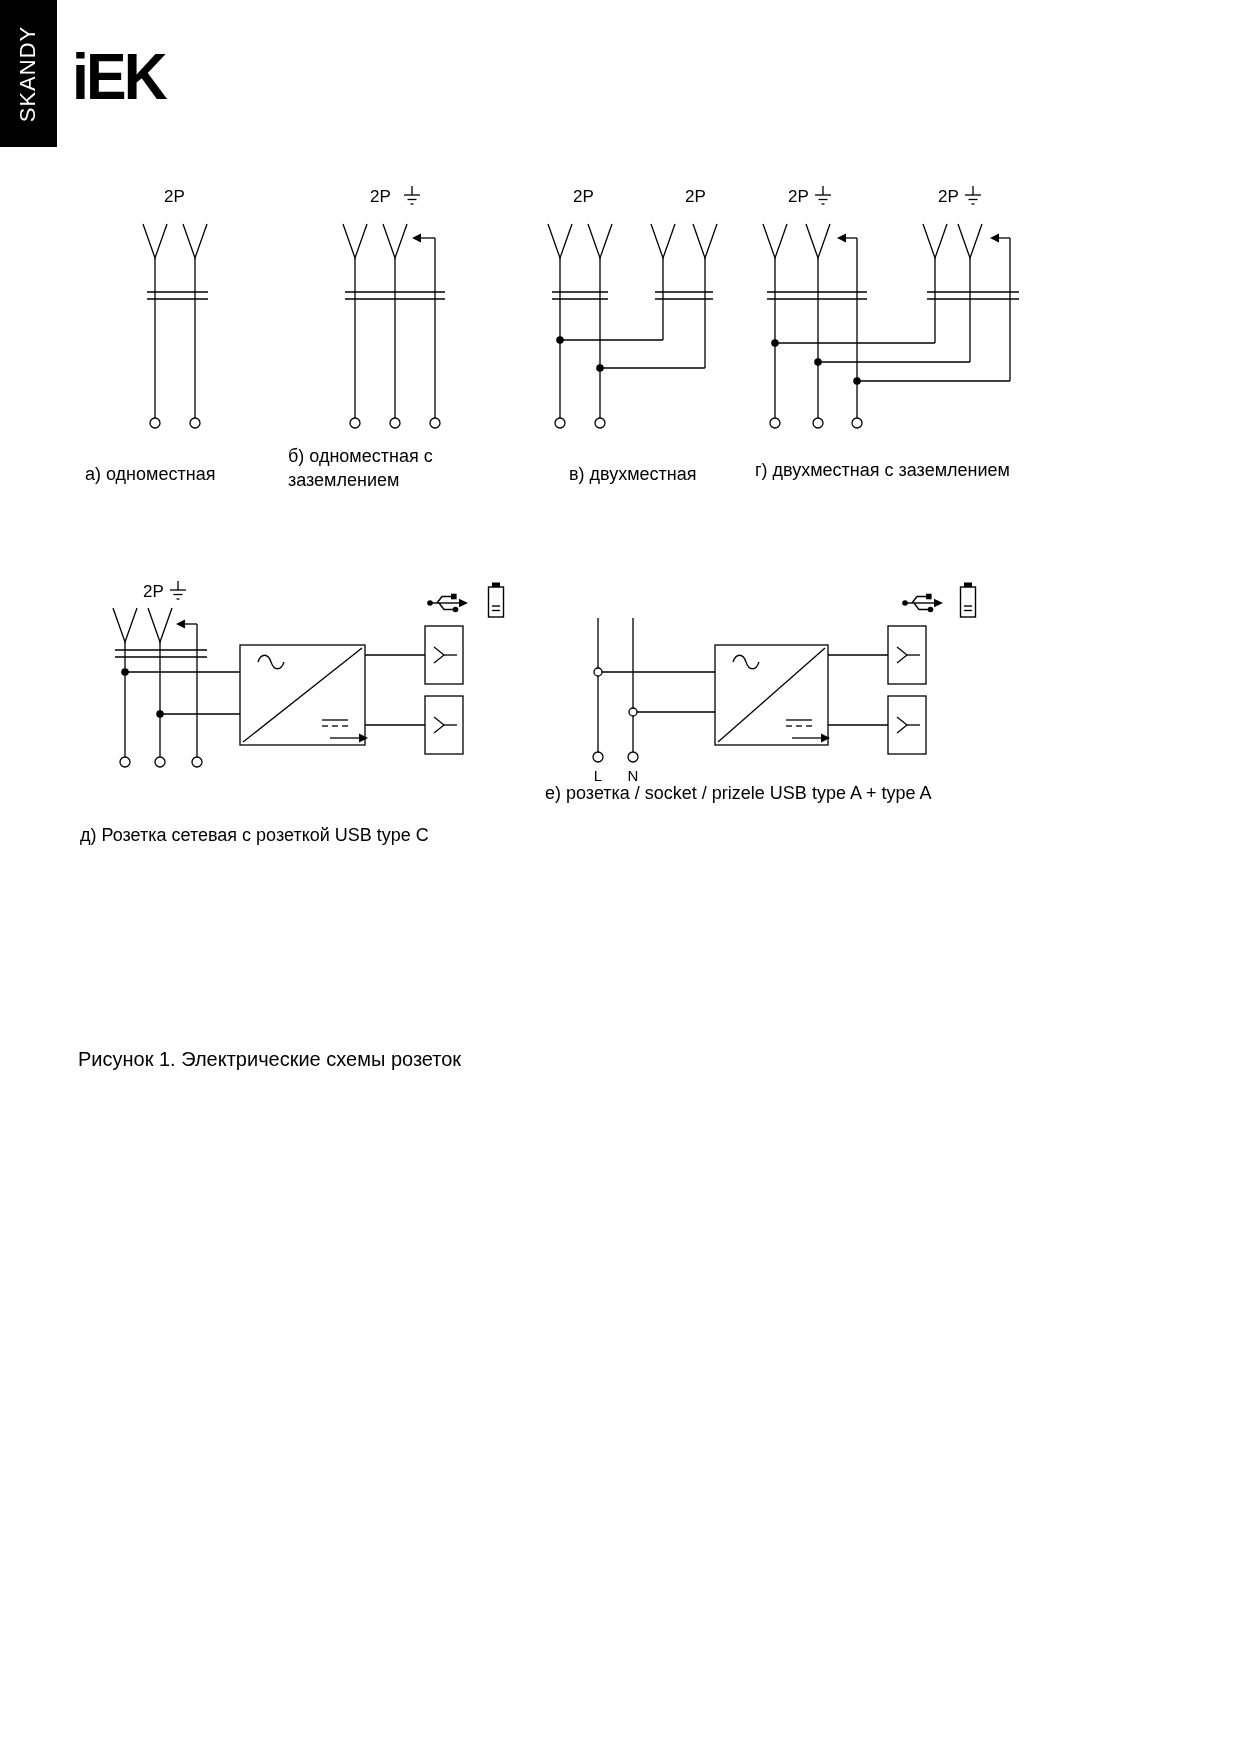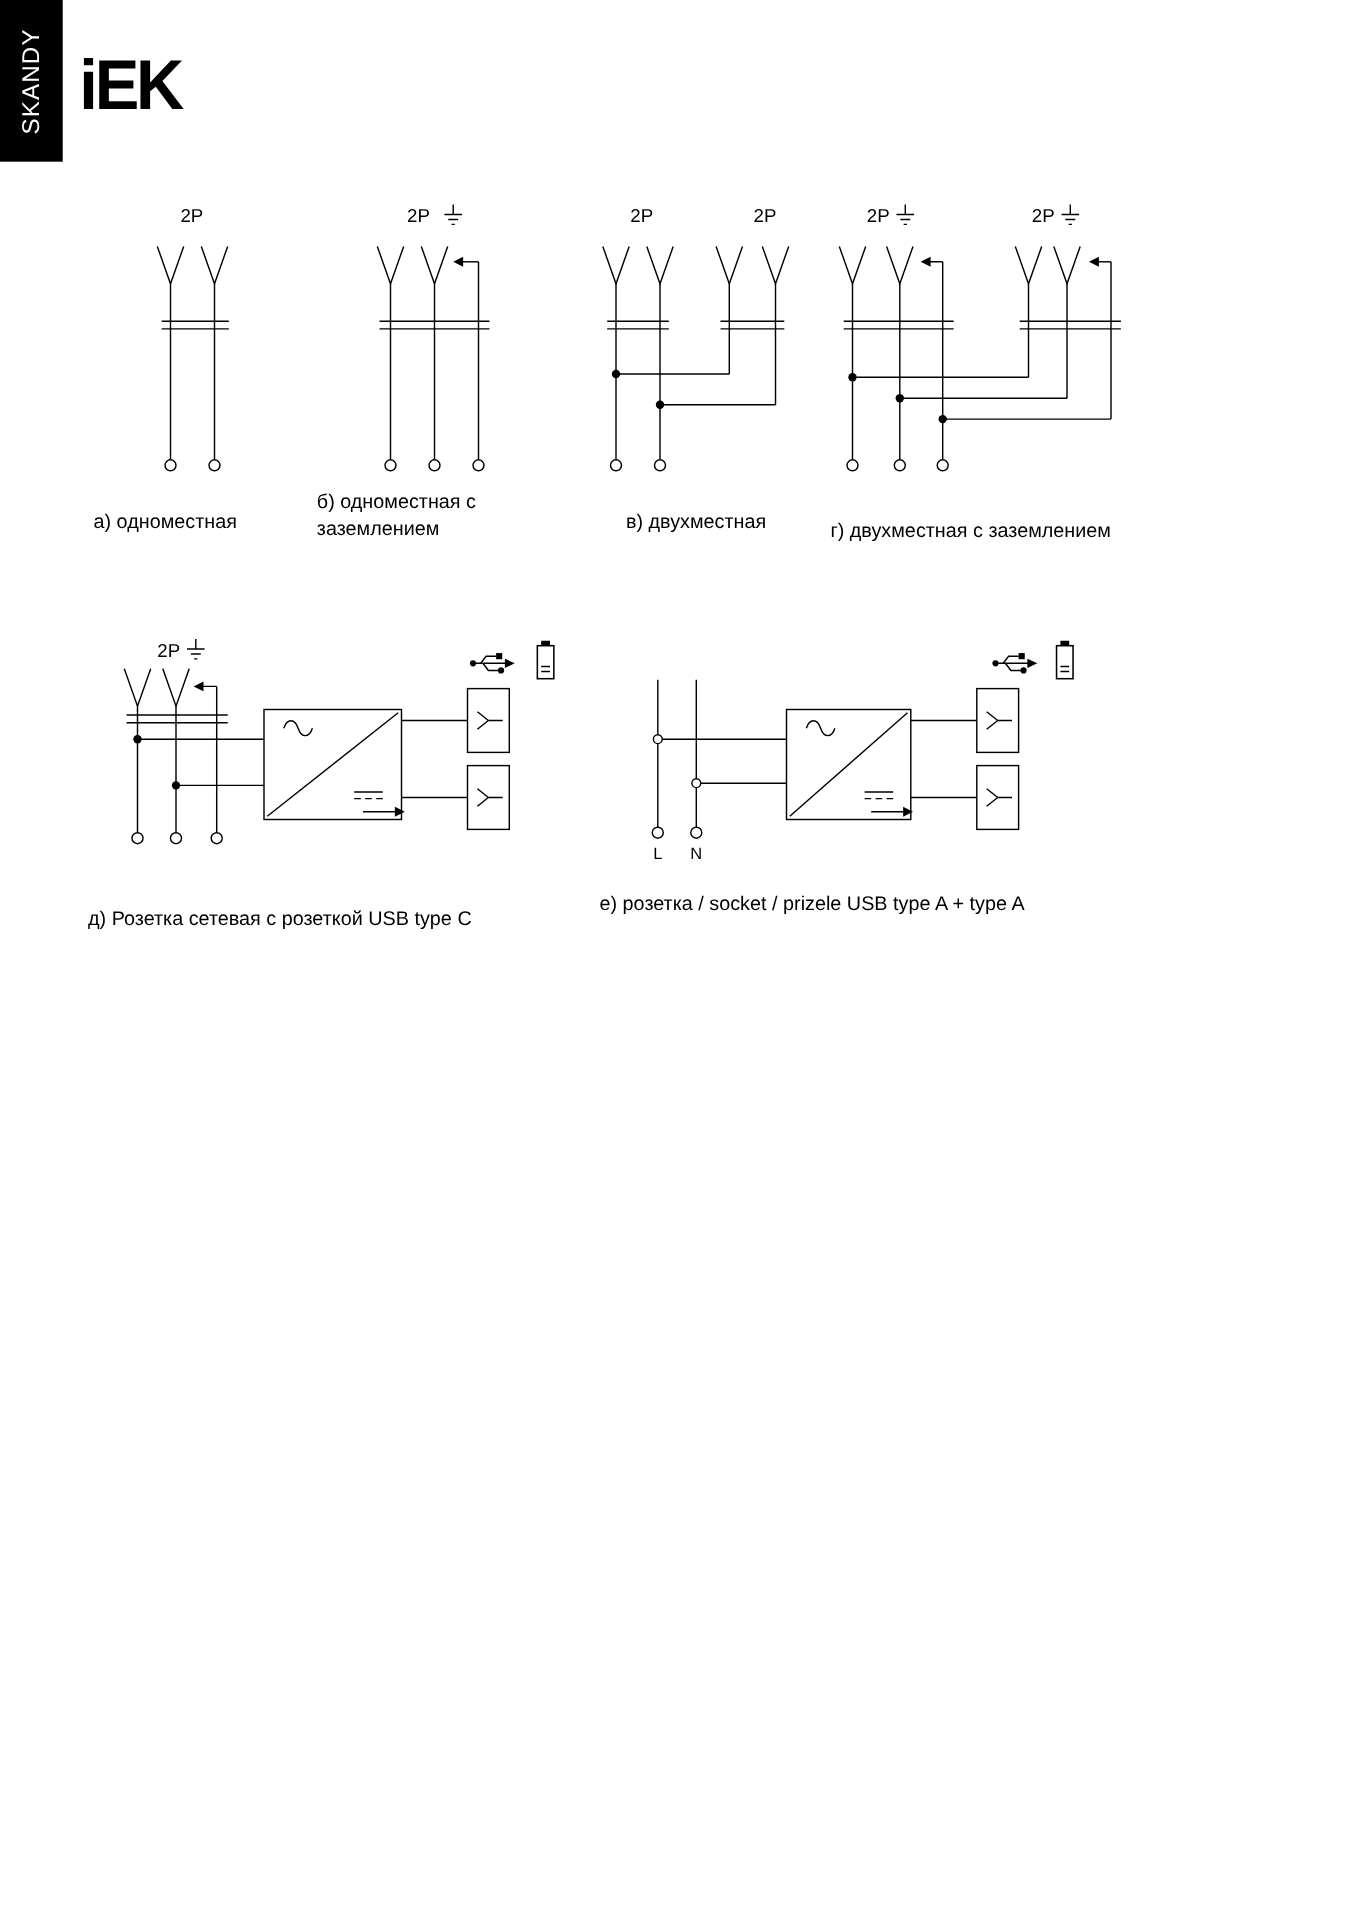--- a/index.html
+++ b/index.html
@@ -269,18 +269,19 @@
       <use href="#term" class="termu" x="20" y="185"></use>
       <use href="#term" class="termu" x="55" y="185"></use>
       <text x="20" y="209" font-size="15" text-anchor="middle">L</text>
       <text x="55" y="209" font-size="15" text-anchor="middle">N</text>
     </svg>
   </figure>
 
   <div class="dlabel" style="left:85px;top:463px">а) одноместная</div>
   <div class="dlabel" style="left:288px;top:445px;width:175px">б) одноместная с заземлением</div>
   <div class="dlabel" style="left:569px;top:463px">в) двухместная</div>
-  <div class="dlabel" style="left:755px;top:471px">г) двухместная с заземлением</div>
+  <div class="dlabel" style="left:755px;top:459px">г) двухместная с заземлением</div>
   <div class="dlabel" style="left:80px;top:824px">д) Розетка сетевая с розеткой USB type C</div>
-  <div class="dlabel" style="left:545px;top:810px">е) розетка / socket / prizele USB type A + type A</div>
-
+  <div class="dlabel" style="left:545px;top:782px">е) розетка / socket / prizele USB type A + type A</div>
+
+  <div class="caption">Рисунок 1. Электрические схемы розеток</div>
 
 </div>
 
 </body></html>

